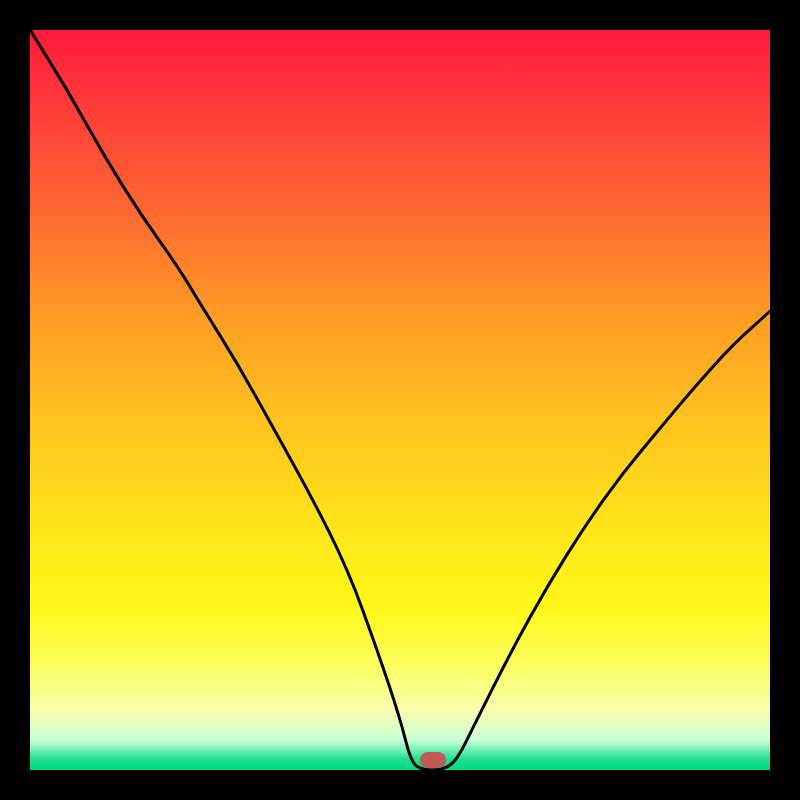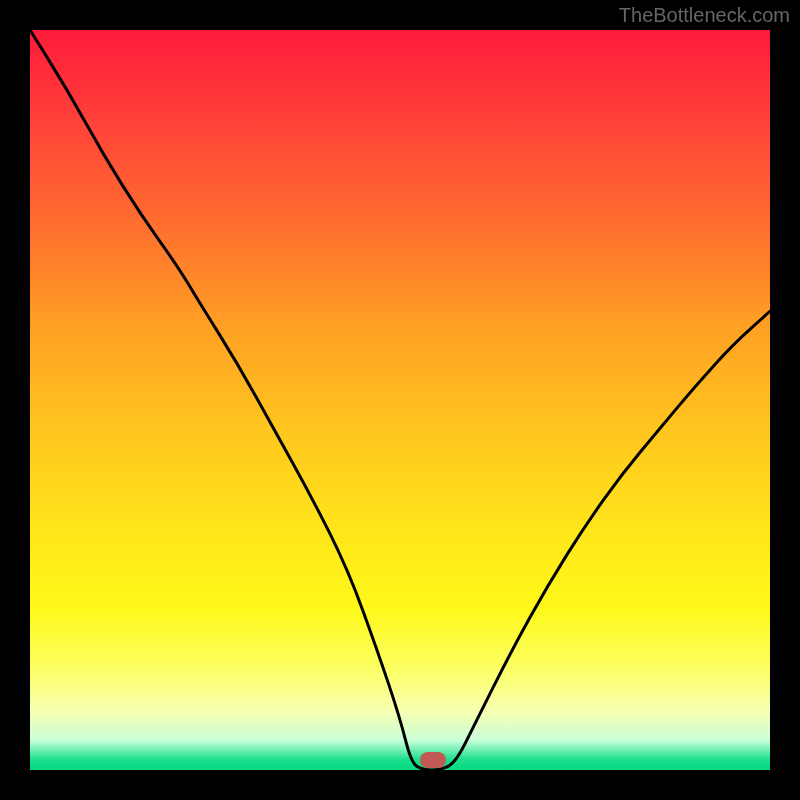--- a/index.html
+++ b/index.html
@@ -64,21 +64,20 @@
     background: #c15a55;
     z-index: 10;
     transform: translate(-50%, -50%);
   }
 </style>
 </head>
 <body>
 
 <div class="frame">
 
-  <div class="watermark">TheBottleneck.com</div>
 
   <div class="plot-area"></div>
 
   <svg class="curve" viewBox="0 0 740 740" preserveAspectRatio="none">
     <path fill="none" stroke="#000" stroke-width="3" stroke-linecap="round" stroke-linejoin="round" d="M 0.0 0.0 Q 0.0 0.0 18.5 29.6 Q 37.0 59.2 55.5 92.5 Q 74.0 125.8 92.5 155.4 Q 111.0 185.0 129.5 210.9 Q 148.0 236.8 159.1 255.3 Q 170.2 273.8 188.7 303.4 Q 207.2 333.0 225.7 366.3 Q 244.2 399.6 262.7 432.9 Q 281.2 466.2 299.7 503.2 Q 318.2 540.2 333.0 580.9 Q 347.8 621.6 358.9 654.9 Q 370.0 688.2 375.6 710.4 Q 381.1 732.6 386.7 736.3 Q 392.2 740.0 401.5 740.0 Q 410.7 740.0 418.1 736.3 Q 425.5 732.6 434.8 714.1 Q 444.0 695.6 462.5 658.6 Q 481.0 621.6 499.5 588.3 Q 518.0 555.0 536.5 525.4 Q 555.0 495.8 573.5 469.9 Q 592.0 444.0 610.5 421.8 Q 629.0 399.6 647.5 377.4 Q 666.0 355.2 684.5 334.9 Q 703.0 314.5 721.5 297.9 T 740.0 281.2"></path>
   </svg>
 
   <div class="marker" style="left: 433.3px; top: 760.38px; background: rgb(193, 90, 85);"></div>
 </div>
 

